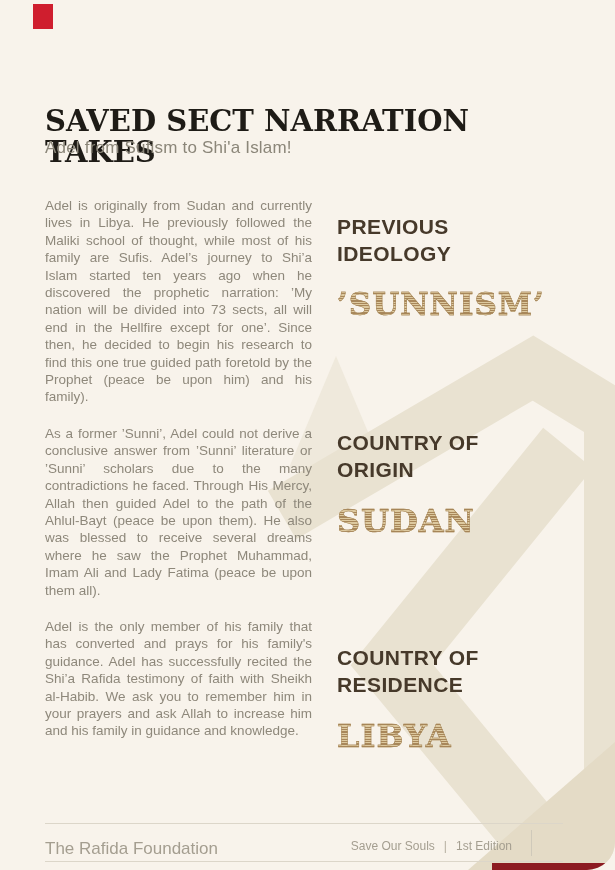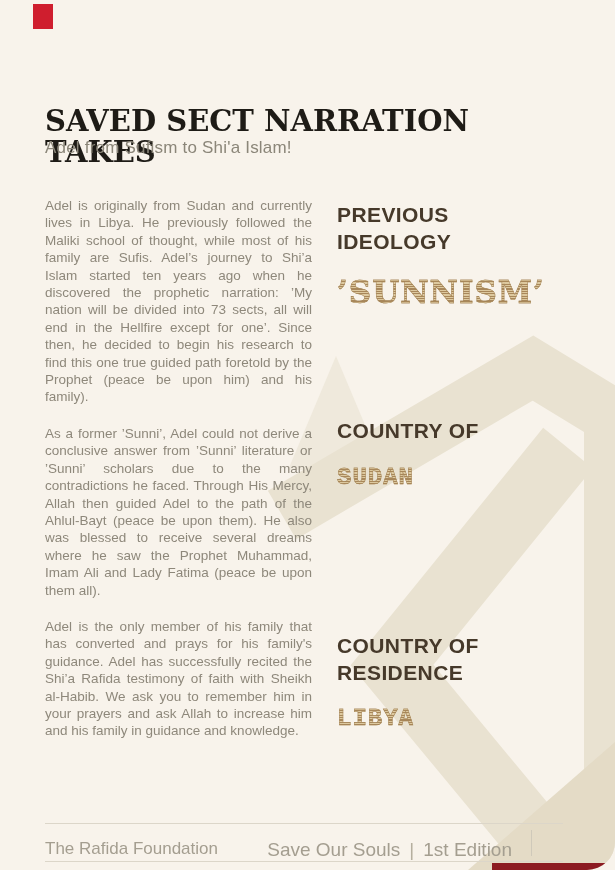--- a/index.html
+++ b/index.html
@@ -29,44 +29,44 @@
   .article{
     left:45px;top:197px;width:267px;
     font-size:13.5px;line-height:17.4px;color:#8e887b;
     text-align:justify;
   }
   .article p{margin:0 0 19px 0;}
 
   .fact{position:absolute;left:337px;width:270px;z-index:1;}
   .fact-label{
     font-size:21px;line-height:26.5px;font-weight:800;
-    color:#46392a;letter-spacing:0.4px;
+    color:#46392a;letter-spacing:0.4px;margin-top:12px;
   }
   .fact-label .l2{display:block;}
   .fact-value{
     margin-top:19px;
     font-family:"DejaVu Serif","Liberation Serif",serif;
     font-weight:700;letter-spacing:1px;
     background:repeating-linear-gradient(180deg,#a8875a 0px,#a8875a 1.2px,#ddc99f 1.2px,#ddc99f 2.4px);
     -webkit-background-clip:text;background-clip:text;
     color:transparent;-webkit-text-stroke:0.5px #a28253;
   }
-  .v-lg{font-size:24px;font-family:Liberation Mono, monospace;}
+  .v-lg{font-size:32px;}
   .v-md{font-size:31px;}
   #fact-0{top:202px;}
   #fact-1{top:418px;}
   #fact-2{top:633px;}
 
   .rule{position:absolute;left:45px;width:518px;height:1px;background:#dcd6c9;z-index:1;}
   .rule-top{top:823px;}
   .rule-bottom{top:861px;}
   .v-divider{position:absolute;left:531px;top:830px;width:1px;height:26px;background:#cfc9ba;z-index:1;}
 
   .footer-left{left:45px;top:839px;font-size:17px;color:#a49e90;}
-  .footer-right{left:0;top:839px;width:512px;text-align:right;font-size:19px;color:#a49e90;}
+  .footer-right{left:0;top:839px;width:512px;text-align:right;font-size:12px;color:#a49e90;}
   .footer-right .sep{margin:0 9px;color:#b5af9f;}
   .page-number{left:533px;top:836px;width:30px;text-align:center;
     font-size:13px;font-weight:700;color:#76862c;margin-top:44px;}
 </style>
 </head>
 <body>
 
 <div class="page">
 
   <svg class="watermark" width="615" height="870" viewBox="0 0 615 870">
@@ -93,20 +93,21 @@
     <div class="fact-label">
       <span>PREVIOUS</span>
       <span class="l2">IDEOLOGY</span>
     </div>
     <div class="fact-value v-md">’SUNNISM’</div>
   </div>
 
   <div class="fact" id="fact-1">
     <div class="fact-label">
       <span>COUNTRY OF</span>
+      <span class="l2">ORIGIN</span>
     </div>
     <div class="fact-value v-lg">SUDAN</div>
   </div>
 
   <div class="fact" id="fact-2">
     <div class="fact-label">
       <span>COUNTRY OF</span>
       <span class="l2">RESIDENCE</span>
     </div>
     <div class="fact-value v-lg">LIBYA</div>

